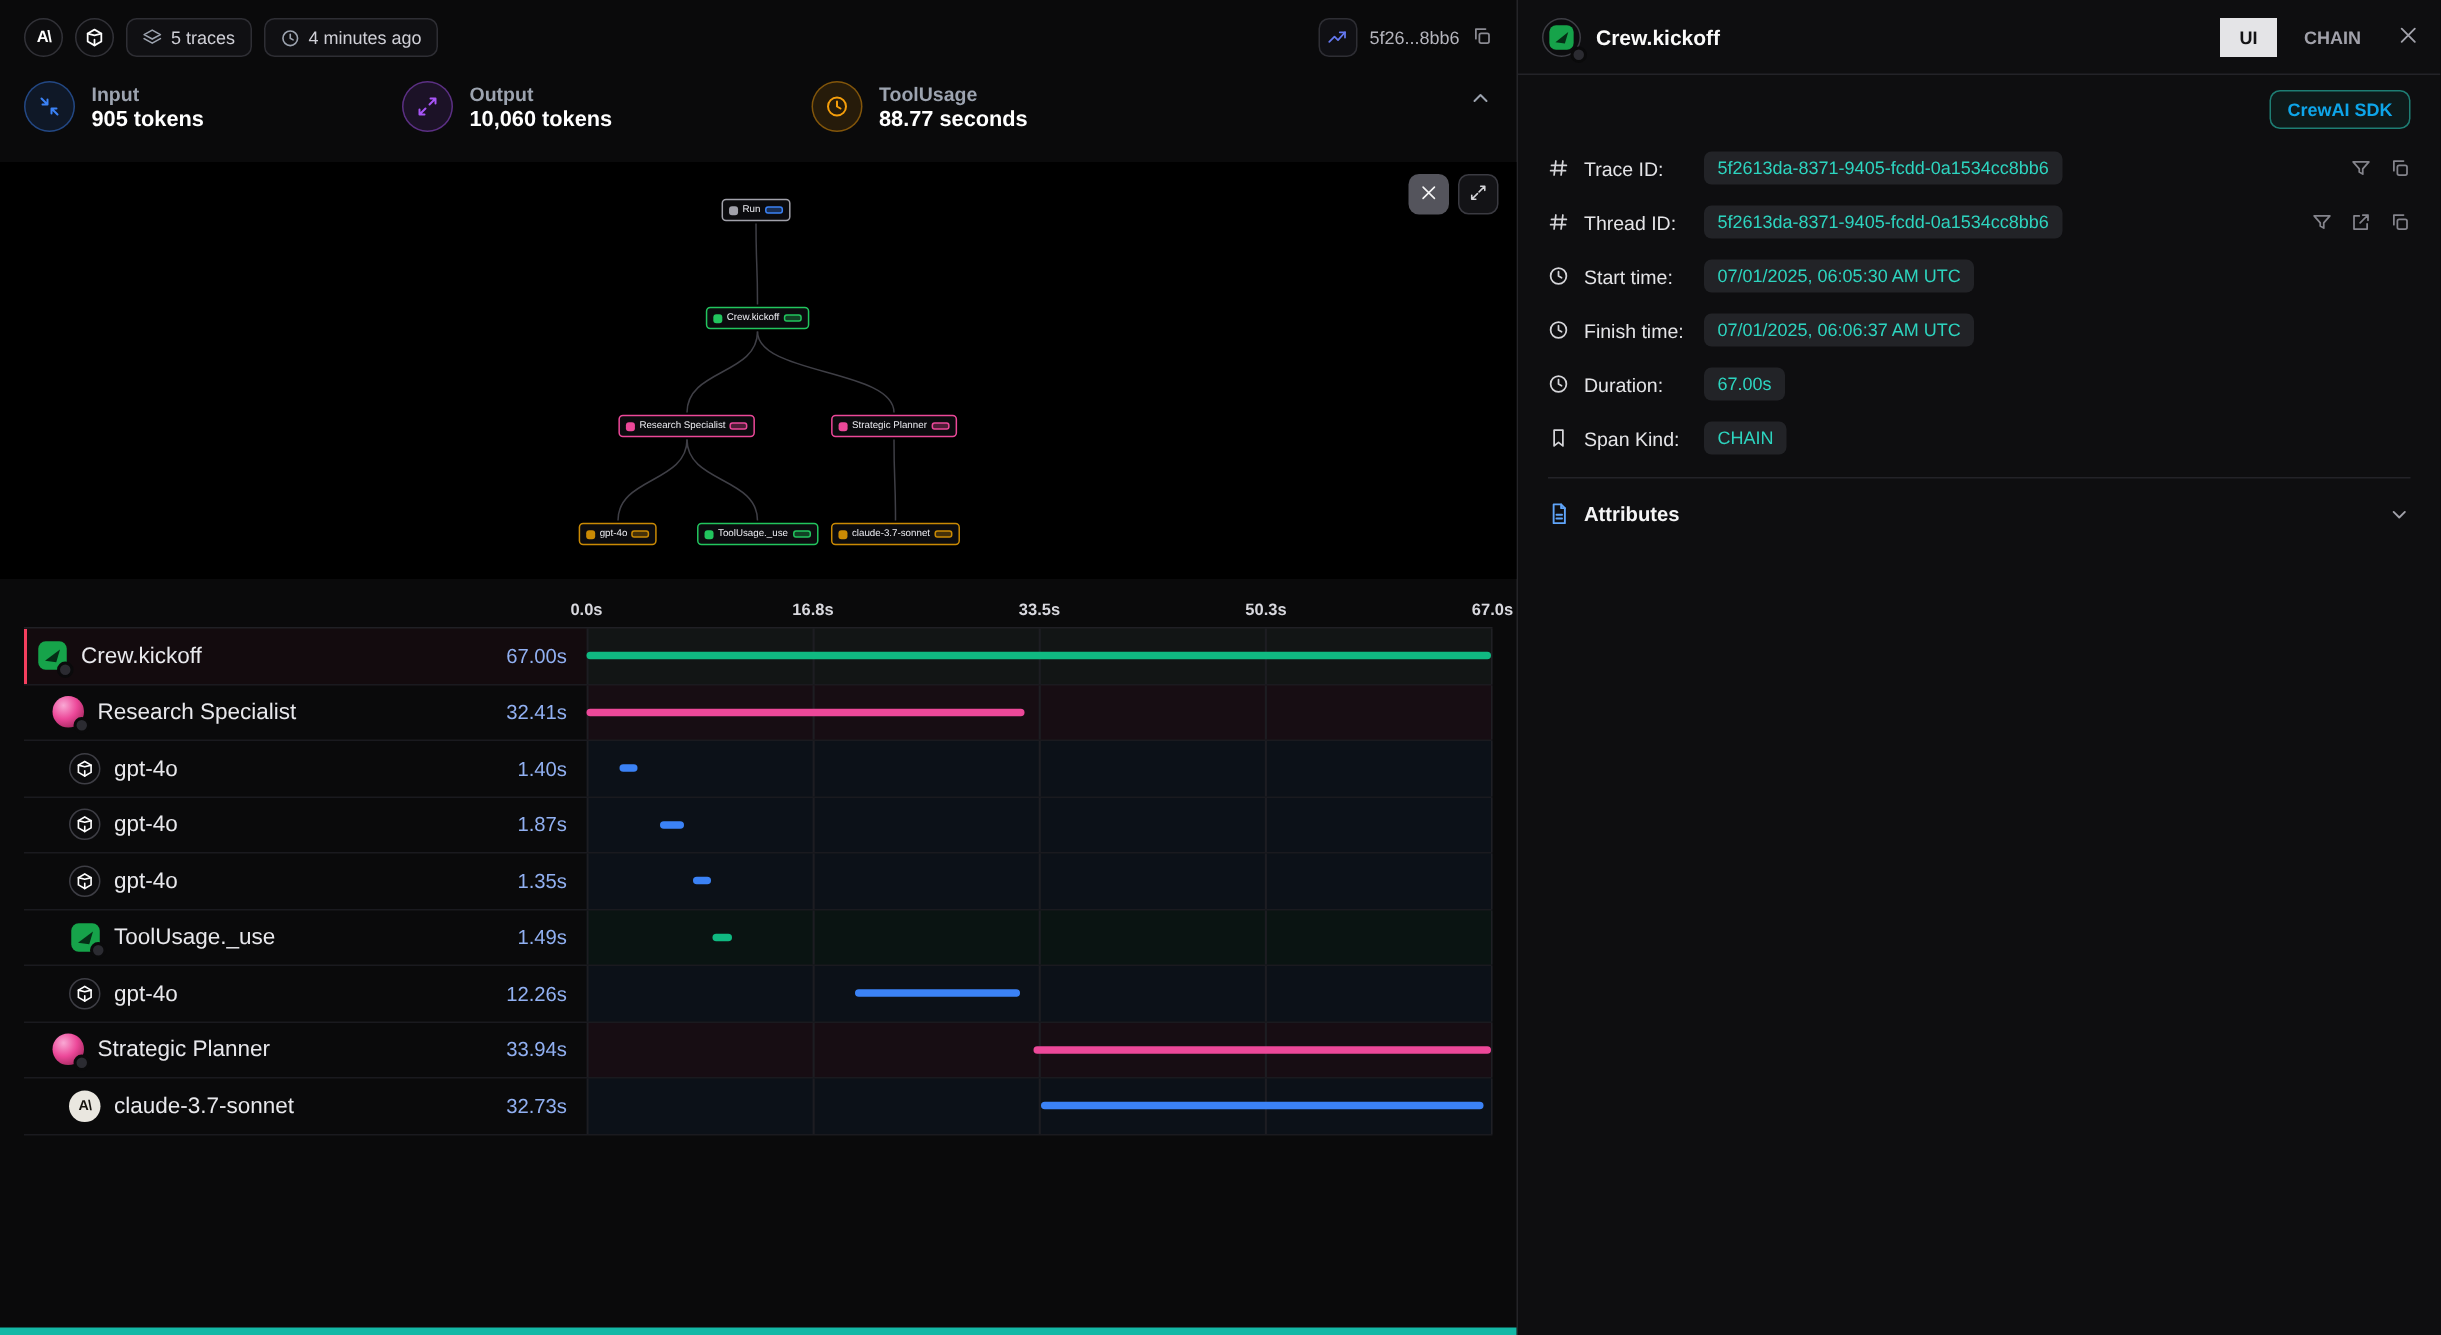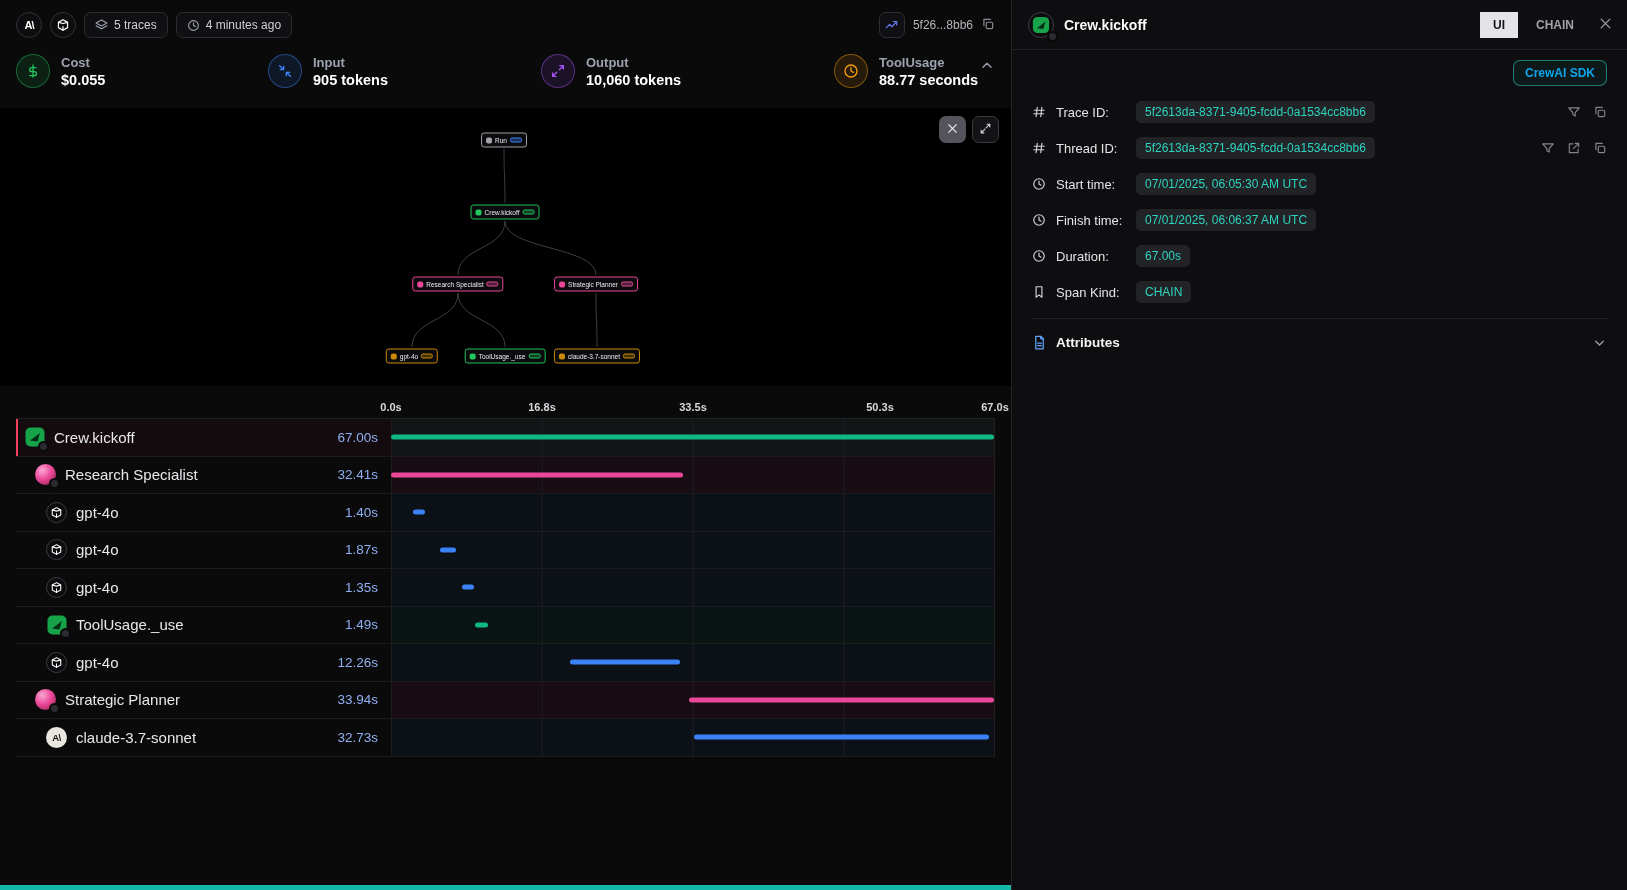--- a/index.html
+++ b/index.html
@@ -138,31 +138,20 @@
                 <rect x="9" y="9" width="11" height="11" rx="2"></rect>
                 <path d="M5 15V4h11"></path>
               </svg></span>
           </span>
       </div>
     </div>
 
     <div class="stats">
       <div style="display:flex;flex:1" id="stats-items">
           <div class="stat">
-            <span class="stat-icon" style="color:#22c55e;background:rgba(34,197,94,0.12);border:1px solid rgba(34,197,94,0.45)">
-              <svg viewBox="0 0 24 24" fill="none" stroke="currentColor" stroke-width="2" stroke-linecap="round" stroke-linejoin="round" width="16" height="16">
-                <path d="M12 3v18M16.5 7H10a3 3 0 000 6h4a3 3 0 010 6H7"></path>
-              </svg>
-            </span>
-            <span class="stat-text">
-              <span class="stat-label">Cost</span>
-              <span class="stat-value">$0.055</span>
-            </span>
-          </div>
-          <div class="stat">
             <span class="stat-icon" style="color:#3b82f6;background:rgba(59,130,246,0.12);border:1px solid rgba(59,130,246,0.45)">
               <svg viewBox="0 0 24 24" fill="none" stroke="currentColor" stroke-width="2" stroke-linecap="round" stroke-linejoin="round" width="16" height="16">
                 <path d="M4 4l6 6M10 5v5H5"></path>
                 <path d="M20 20l-6-6M14 19v-5h5"></path>
               </svg>
             </span>
             <span class="stat-text">
               <span class="stat-label">Input</span>
               <span class="stat-value">905 tokens</span>
             </span>
@@ -255,21 +244,21 @@
               <path d="M15 4h5v5M20 4l-7 7M9 20H4v-5M4 20l7-7"></path>
             </svg></span>
         </span>
     </div>
 
     <div class="timeline">
       <div class="axis" id="timeline-axis">
           <span class="tick" style="left: 0%;">0.0s</span>
           <span class="tick" style="left: 25%;">16.8s</span>
           <span class="tick" style="left: 50%;">33.5s</span>
-          <span class="tick" style="left: 75%; margin-left: 36px;">50.3s</span>
+          <span class="tick" style="left: 75%;">50.3s</span>
           <span class="tick" style="left: 100%;">67.0s</span>
         </div>
       <div id="timeline-rows">
           <div class="trow selected">
             <div class="tlabel" style="padding-left:8px">
               <span class="row-icon">
                 <span class="ric">
                   <svg width="20" height="20" viewBox="0 0 20 20">
                     <rect x="0.5" y="0.5" width="19" height="19" rx="5" fill="#16a34a"></rect>
                     <path d="M5 13.5L15 6l-2.5 8.5z" fill="#052e16"></path>

